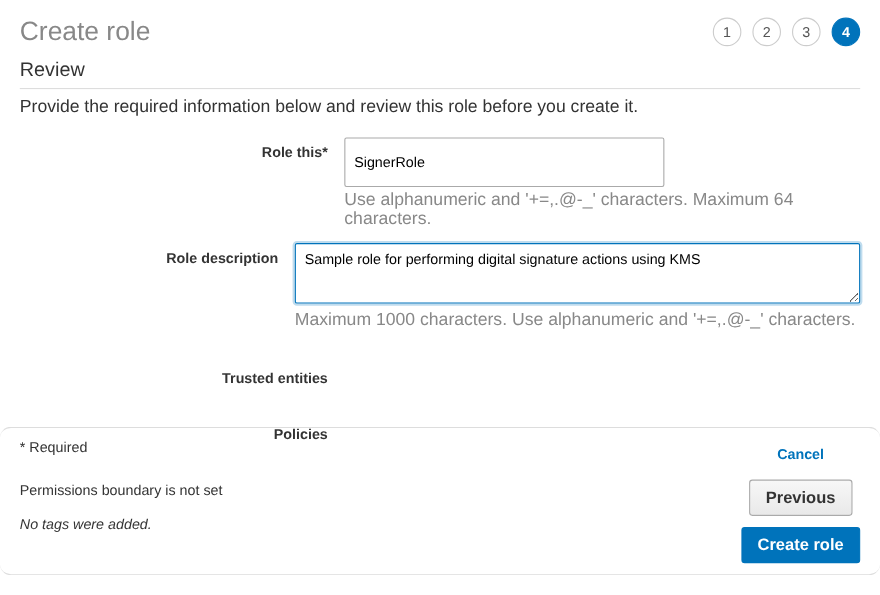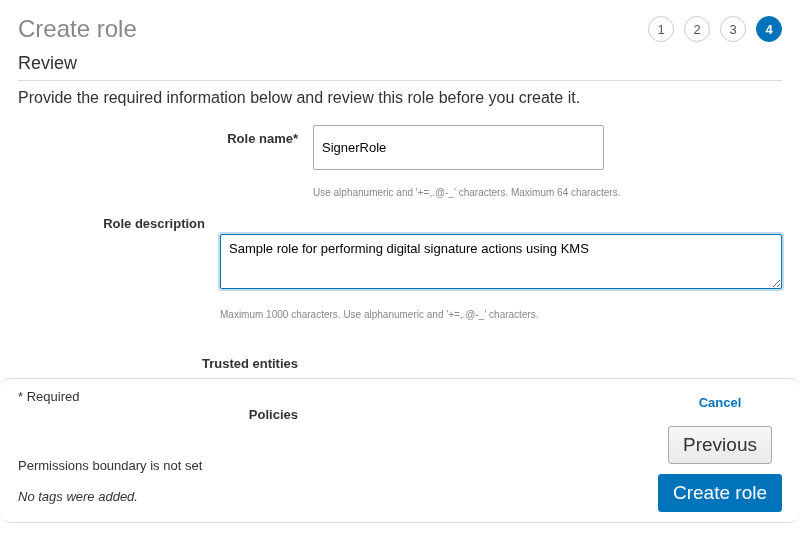--- a/index.html
+++ b/index.html
@@ -92,29 +92,28 @@
       border-radius: 2px;
       width: 291px;
     }
     textarea {
       font-family: inherit;
       font-size: 13px;
       padding: 6px 8px;
       border: 1px solid #0073bb;
       outline: 2px solid rgba(0, 115, 187, 0.25);
       border-radius: 2px;
-      width: 562px;
+      width: 514px;
       height: 55px;
       resize: both;
-      margin-top: 24px;
     }
     .hint {
-      font-size: 10px;
+      font-size: 16px;
       color: #888;
-      margin-top: 17px;
+      margin-top: 3px;
     }
     .spacer { height: 18px; }
     .no-tags {
       padding: 10px 18px 30px 18px;
       font-style: italic;
       color: #333;
       font-size: 13px;
     }
     .footer {
       position: absolute;
@@ -142,22 +141,22 @@
     .link-btn {
       background: none;
       border: none;
       color: #0073bb;
       font-size: 13px;
       font-weight: 600;
       cursor: pointer;
       padding: 6px 10px;
     }
     .btn {
-      font-size: 19px;
-      font-weight: 400;
+      font-size: 15px;
+      font-weight: 700;
       padding: 7px 14px;
       border-radius: 3px;
       cursor: pointer;
     }
     .btn-secondary {
       background: linear-gradient(#f7f7f7, #e9e9e9);
       border: 1px solid #aaa;
       color: #333;
     }
     .btn-primary {
@@ -177,21 +176,21 @@
     <div class="step">3</div>
     <div class="step active">4</div>
   </div>
 </div>
 
 <div class="section-title">Review</div>
 <hr class="hr">
 <div class="intro">Provide the required information below and review this role before you create it.</div>
 
 <div class="form-row">
-  <div class="label">Role name*</div>
+  <div class="label">Role this*</div>
   <div class="value input-value">
     <input type="text" value="SignerRole" style="">
     <div class="hint">Use alphanumeric and '+=,.@-_' characters. Maximum 64 characters.</div>
   </div>
 </div>
 
 <div class="form-row">
   <div class="label">Role description</div>
   <div class="value input-value">
     <textarea id="desc-ta" style="">Sample role for performing digital signature actions using KMS</textarea>

